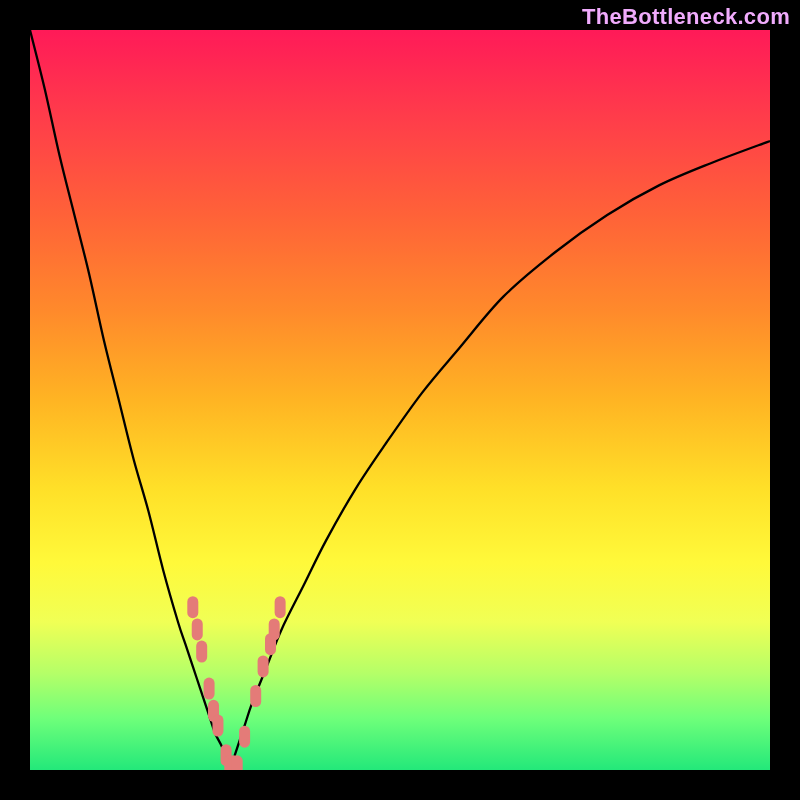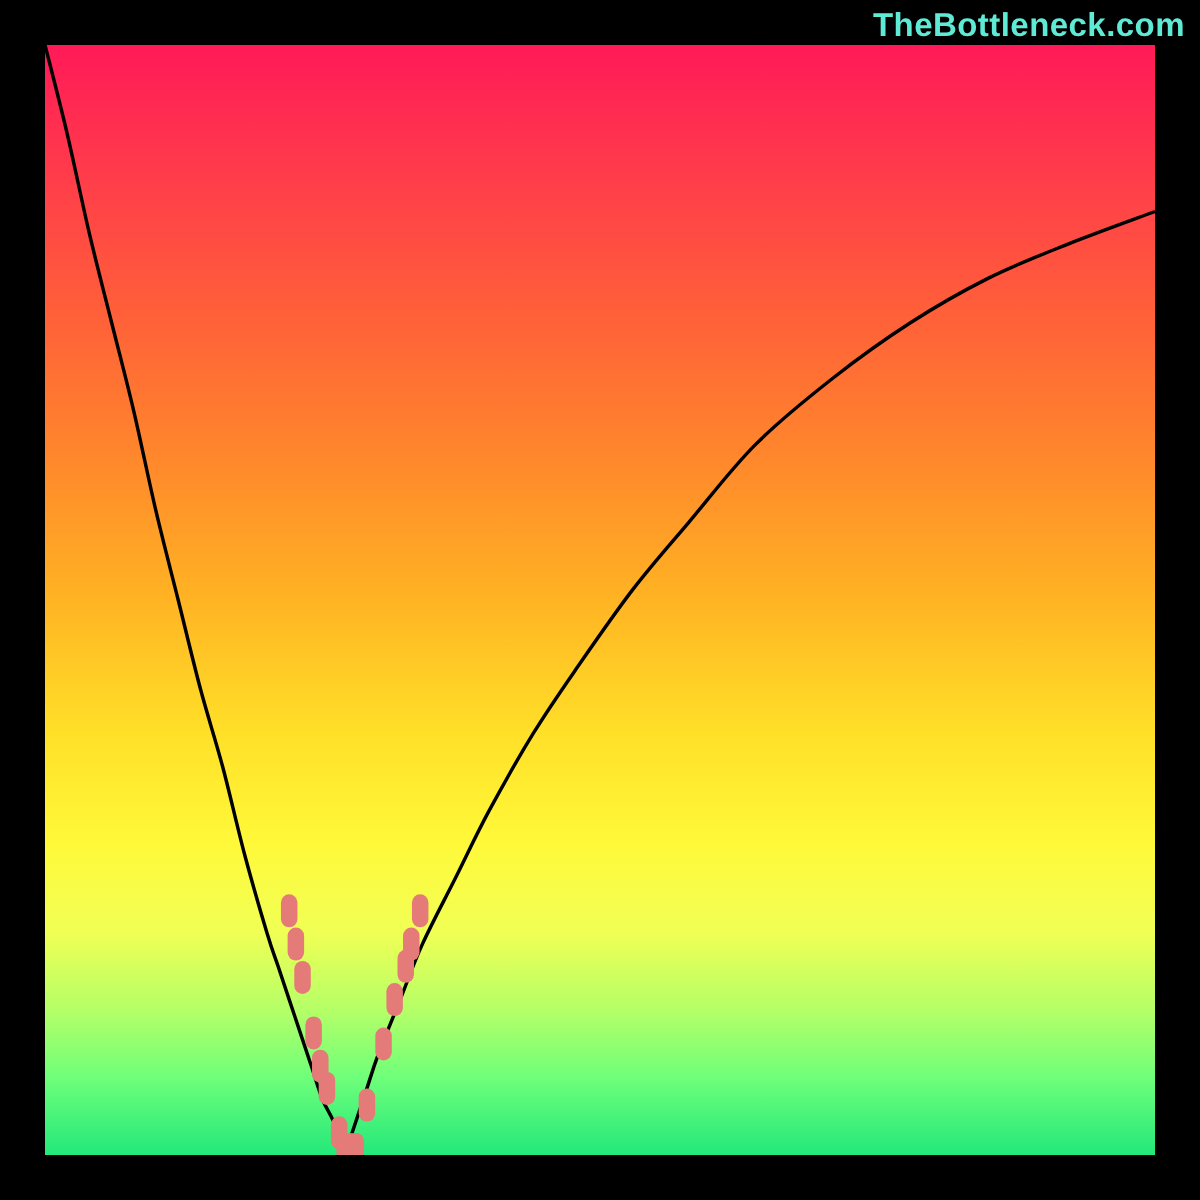--- a/index.html
+++ b/index.html
@@ -35,21 +35,21 @@
       #f0ff55 80%,
       #b4ff68 87%,
       #6fff7a 93%,
       #23e87a 100%
     );
   }
   .watermark {
     position: absolute;
     top: 4px;
     right: 10px;
-    color: #5eead4;
+    color: #f0abfc;
     font-size: 22px;
     font-weight: 600;
     letter-spacing: 0.3px;
     user-select: none;
   }
   svg.curves {
     position: absolute;
     inset: 0;
     width: 100%;
     height: 100%;

